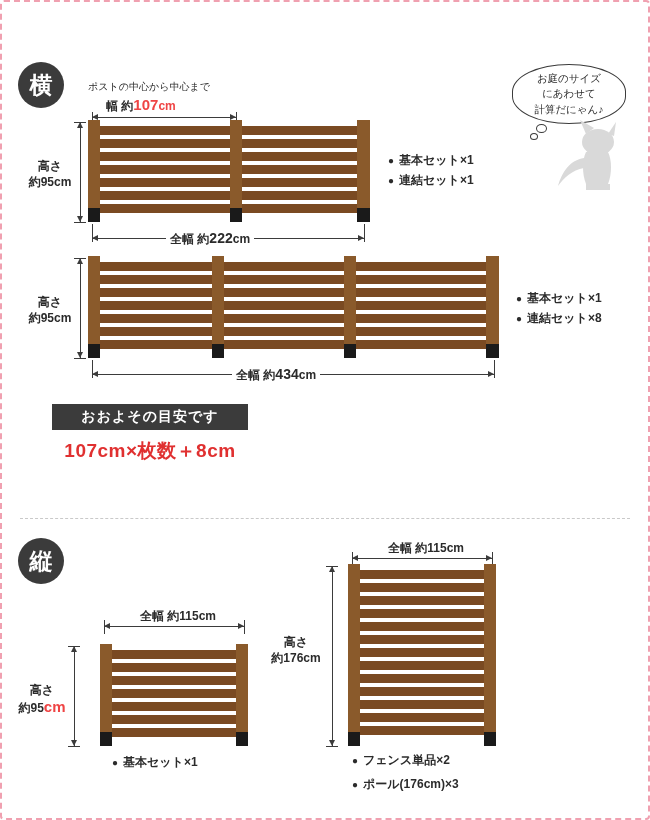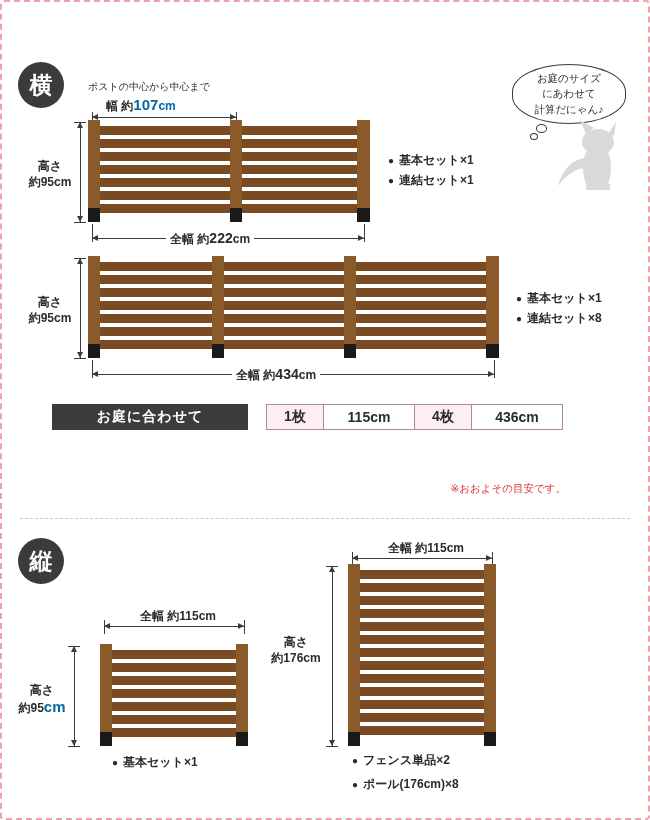--- a/index.html
+++ b/index.html
@@ -36,21 +36,21 @@
     background:#3b3b3b;color:#fff;font-size:23px;font-weight:bold;
     display:flex;align-items:center;justify-content:center;
   }
   #badge-yoko{left:18px;top:62px;}
   #badge-tate{left:18px;top:538px;}
 
   
   .t{position:absolute;white-space:nowrap;}
   .small{font-size:10px;text-align:center;}
   .lbl{font-size:12px;font-weight:bold;}
-  .red{color:#0369a1;}
+  .red{color:#ef4444;}
 
   
   .fence{position:absolute;}
   .post{position:absolute;background:#8a5a2b;}
   .postcap{position:absolute;background:#1a1a1a;}
   .panel{position:absolute;background:#ffffff;overflow:hidden;}
   .slat{position:absolute;background:#7a4a22;left:0;right:0;}
 
   
   .hline{position:absolute;height:1px;background:#3b3b3b;}
@@ -272,33 +272,27 @@
   <div class="hline" style="left:92px;top:374px;width:402px;"></div>
   <div class="arrowL" style="left:92px;top:370.5px;"></div>
   <div class="arrowR" style="left:488px;top:370.5px;"></div>
   <div class="caption" style="left:232px;top:366px;">
     <span>全幅 約</span><span class="num">434</span><span>cm</span>
   </div>
 
   <div class="bullet" style="left:516px;top:290px;">基本セット×1</div>
   <div class="bullet" style="left:516px;top:310px;">連結セット×8</div>
 
-  <div class="calcband">お庭に合わせて</div>
+  <div class="calcband">おおよその目安です</div>
+  <div class="calcformula">107cm×枚数＋8cm</div>
 
   <table class="sizes">
     <tbody>
-        <tr>
-      <td class="k">1枚</td>
-      <td class="v">115cm</td>
-      <td class="k">4枚</td>
-      <td class="v">436cm</td>
-    </tr>
   </tbody>
     </table>
-  <div class="tablenote">※おおよその目安です。</div>
 
   <div class="divider"></div>
 
   <div class="caption" style="left:136px;top:608px;font-size:12px;">全幅 約115cm</div>
   <div class="vline" style="left:104px;top:620px;height:14px;"></div>
   <div class="vline" style="left:244px;top:620px;height:14px;"></div>
   <div class="hline" style="left:104px;top:626px;width:140px;"></div>
   <div class="arrowL" style="left:104px;top:622.5px;"></div>
   <div class="arrowR" style="left:238px;top:622.5px;"></div>
 
@@ -361,15 +355,15 @@
       <div class="slat" style="top:147px;height:9px;"></div>
       <div class="slat" style="top:160px;height:9px;"></div>
     </div>
     <div class="post" style="left:348px;top:564px;width:12px;height:172px;"></div>
     <div class="postcap" style="left:348px;top:732px;width:12px;height:14px;"></div>
     <div class="post" style="left:484px;top:564px;width:12px;height:172px;"></div>
     <div class="postcap" style="left:484px;top:732px;width:12px;height:14px;"></div>
   </div>
 
   <div class="bullet" style="left:352px;top:752px;">フェンス単品×2</div>
-  <div class="bullet" style="left:352px;top:776px;">ポール(176cm)×8</div>
+  <div class="bullet" style="left:352px;top:776px;">ポール(176cm)×3</div>
 
 </div>
 
 </body></html>

